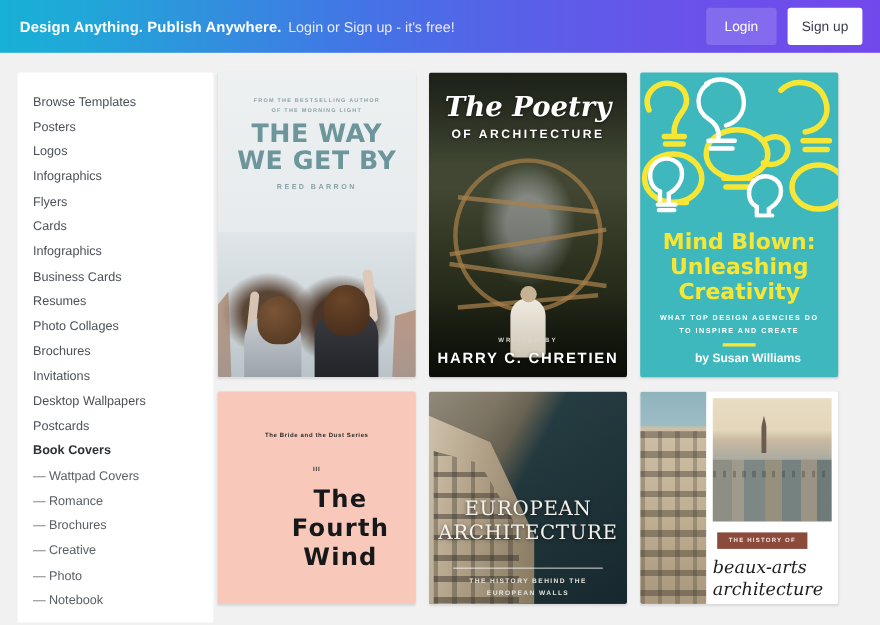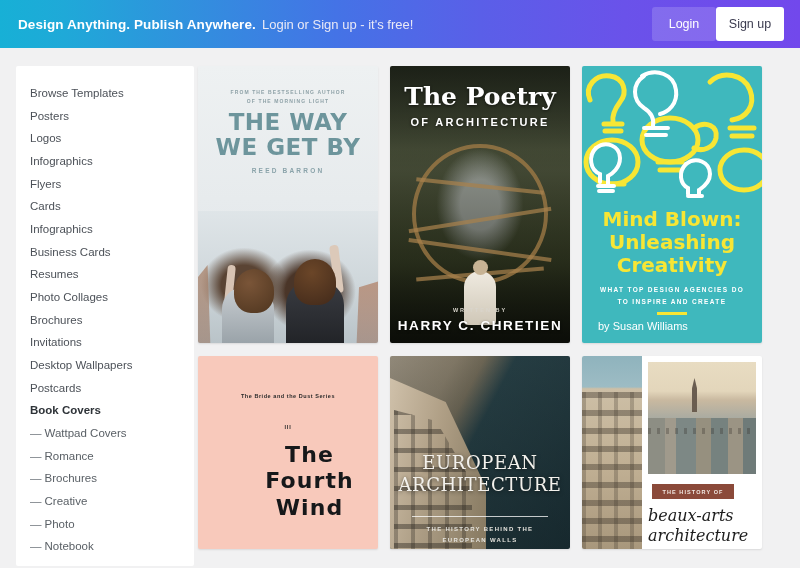--- a/index.html
+++ b/index.html
@@ -28,21 +28,21 @@
     white-space: nowrap;
   }
   .tagline-sub {
     margin-left: 6px;
     font-size: 13px;
     color: #e9e9f6;
     font-weight: normal;
   }
   .topbar-actions {
     position: absolute; right: 16px; top: 7px;
-    display: flex; align-items: flex-start; 
+    display: flex; align-items: flex-start; gap: 10px;
   }
   .btn-login {
     width: 64px; height: 34px;
     background: rgba(255,255,255,.16);
     border-radius: 3px;
     color: #ffffff;
     font-size: 12.5px;
     display: flex; align-items: center; justify-content: center;
     cursor: pointer;
   }
@@ -204,21 +204,21 @@
     border-radius: 16px 16px 4px 4px;
   }
   .c2 .figure::before {
     content: ""; position: absolute; left: 9px; top: -11px;
     width: 15px; height: 15px; border-radius: 50%;
     background: #c7b394;
   }
   .c2 .title {
     position: absolute; top: 16px; left: 0; right: 0; text-align: center;
     font-family: "DejaVu Serif", serif;
-    font-weight: bold;
+    font-style: italic; font-weight: bold;
     font-size: 25px; color: #ffffff;
     text-shadow: 0 1px 3px rgba(0,0,0,.55);
   }
   .c2 .subtitle {
     position: absolute; top: 50px; left: 0; right: 0; text-align: center;
     font-size: 11px; letter-spacing: 2.3px; font-weight: bold;
     color: #ffffff;
     text-shadow: 0 1px 3px rgba(0,0,0,.6);
   }
   .c2 .writtenby {
@@ -245,22 +245,22 @@
   .c3 .subtitle {
     position: absolute; top: 218px; left: 0; right: 0; text-align: center;
     font-size: 6.5px; letter-spacing: 1.35px; line-height: 1.9;
     color: #ffffff; font-weight: bold;
   }
   .c3 .rule {
     position: absolute; top: 246px; left: 50%; transform: translateX(-50%);
     width: 30px; height: 3px; background: #f7e634;
   }
   .c3 .author {
-    position: absolute; bottom: 11px; left: 0; right: 0; 
-    font-size: 11px; font-weight: normal; color: #ffffff; padding-left: 16px;
+    position: absolute; bottom: 11px; left: 0; right: 0; text-align: center;
+    font-size: 11px; font-weight: bold; color: #ffffff; padding-left: 16px;
   }
 
   
   .c4 { background: #f8c9bb; height: 193px; }
   .c4 .series {
     position: absolute; top: 37px; left: 0; right: 0; text-align: center;
     font-size: 5.5px; letter-spacing: .55px; font-weight: bold; color: #2a2a2a;
   }
   .c4 .num {
     position: absolute; top: 68px; left: 0; right: 0; text-align: center;

